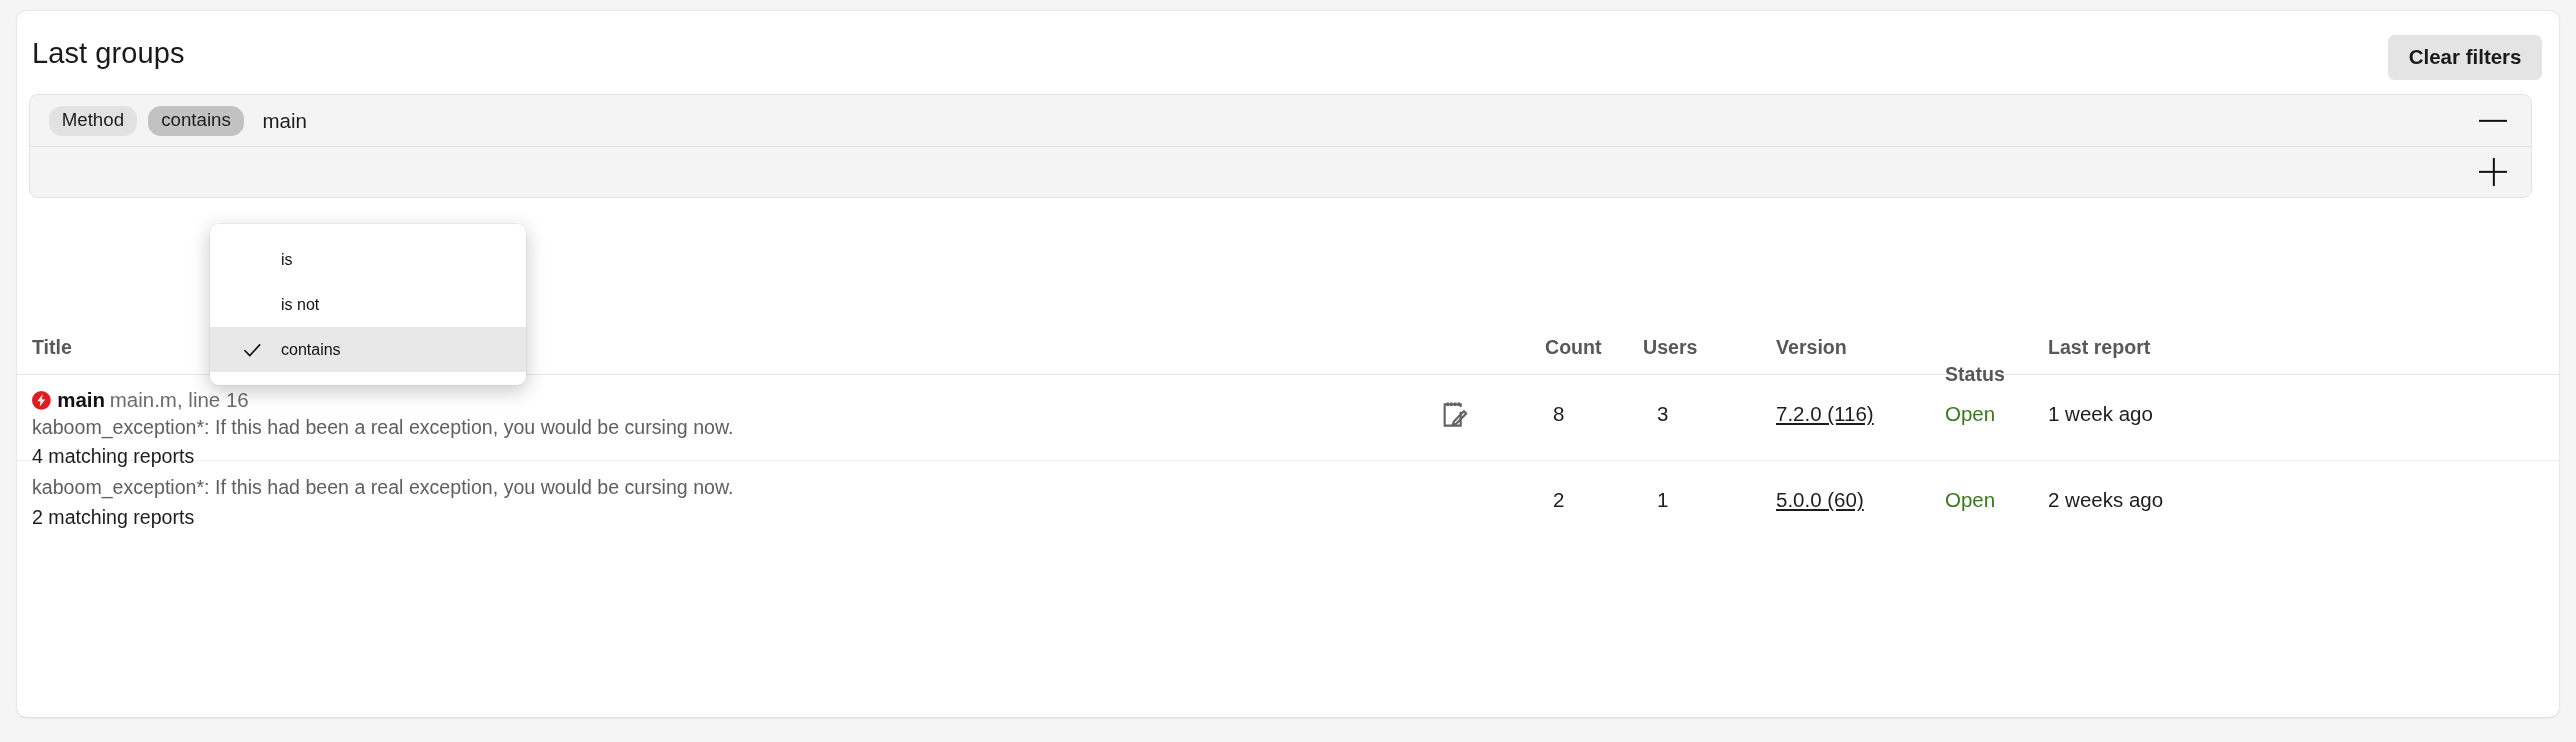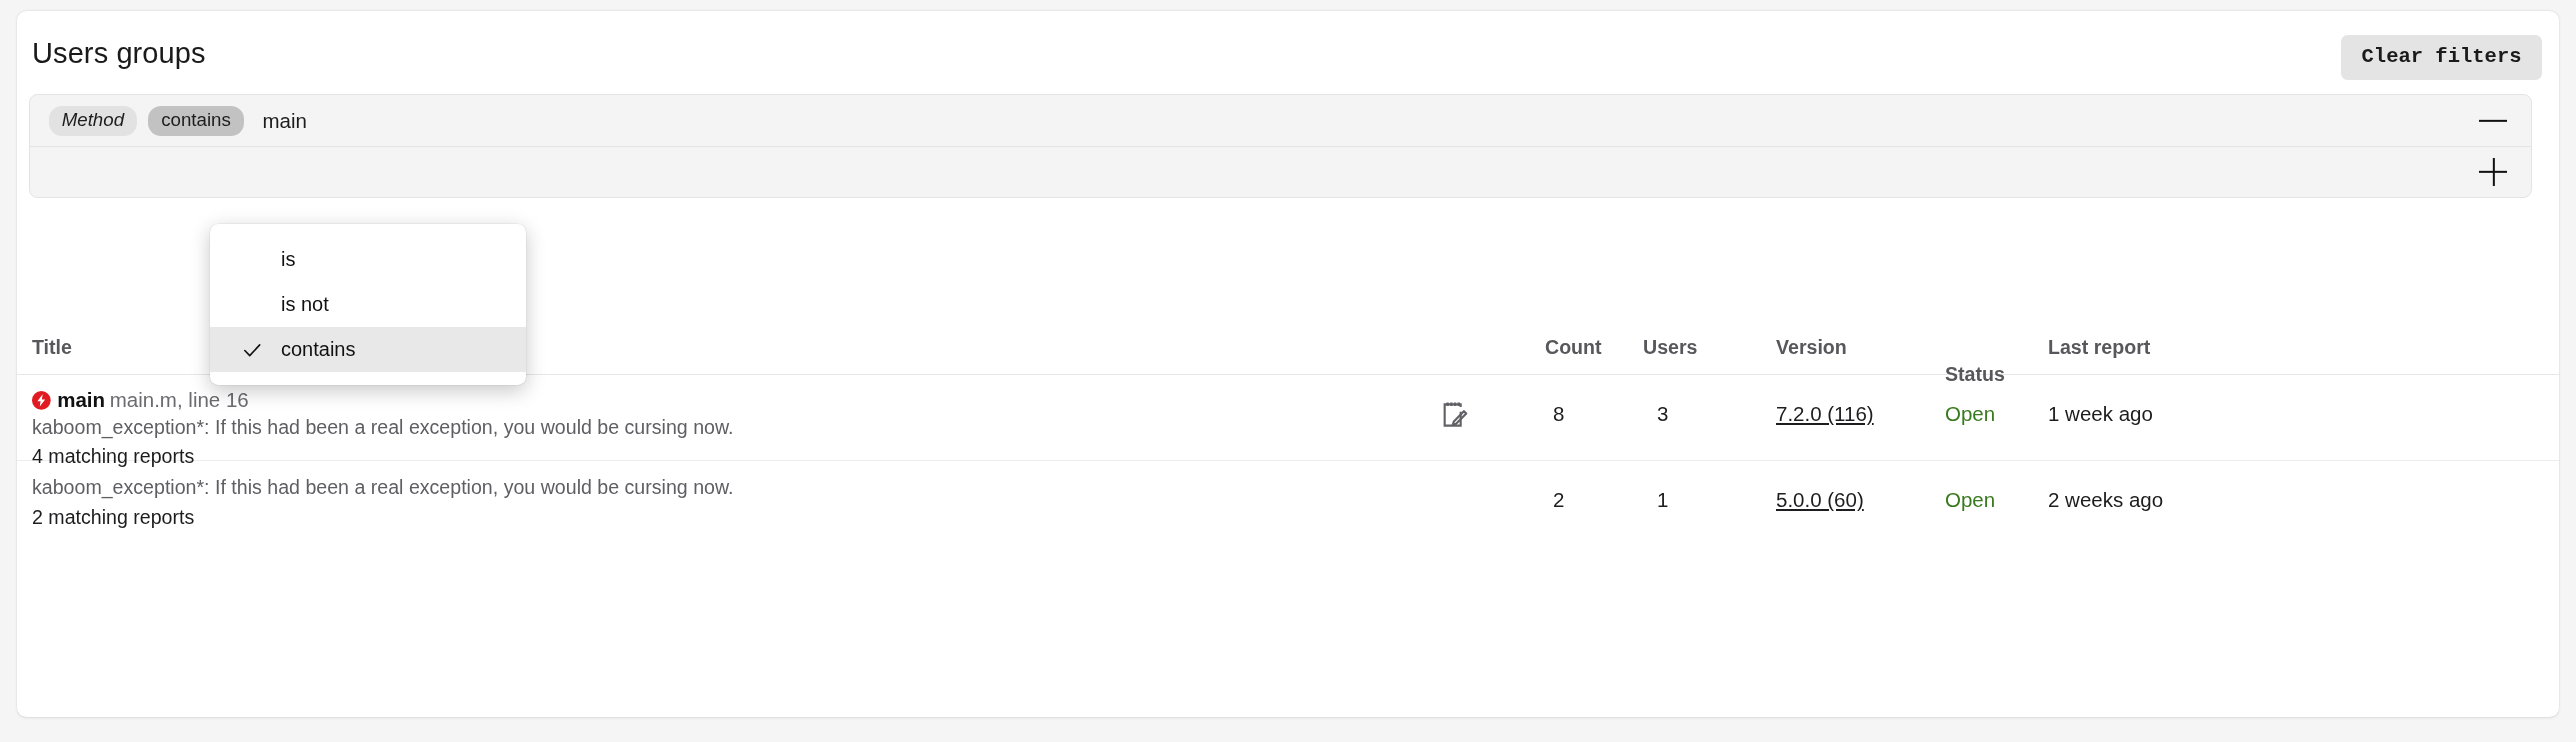--- a/index.html
+++ b/index.html
@@ -44,21 +44,21 @@
     letter-spacing: 0.1px;
   }
   .clear-filters-btn {
     position: absolute;
     right: 17px;
     top: 24px;
     background: #e4e4e5;
     border: none;
     border-radius: 6.5px;
     padding: 12px 20.5px;
-    font-family: Liberation Mono, monospace;
+    font-family: Liberation Sans, sans-serif;
     font-size: 20.5px;
     font-weight: bold;
     color: #1a1a1a;
     cursor: pointer;
     line-height: 1;
   }
 
   
   .filter-panel {
     position: absolute;
@@ -87,21 +87,20 @@
     padding: 5.6px 13px;
     font-size: 18.7px;
     color: #1d1d1f;
     line-height: 1;
     cursor: pointer;
     white-space: nowrap;
   }
   .chip-field {
     background: #e2e2e2;
     margin-right: 11.2px;
-    font-style: italic;
   }
   .chip-op {
     background: #c2c2c2;
   }
   .filter-value {
     margin-left: 18.7px;
     font-size: 20.5px;
     color: #1d1d1f;
     cursor: text;
   }
@@ -144,21 +143,21 @@
     box-shadow: 0 5.6px 20.5px rgba(0,0,0,0.22), 0 0 0 0.5px rgba(0,0,0,0.07);
     padding: 13px 0 13px 0;
     z-index: 50;
     box-sizing: border-box;
   }
   .dd-item {
     position: relative;
     height: 45px;
     display: flex;
     align-items: center;
-    font-size: 20px;
+    font-size: 16px;
     color: #111;
     cursor: pointer;
     padding-left: 71px;
     box-sizing: border-box;
   }
   .dd-item.selected {
     background: #e8e8e8;
   }
   .dd-check {
     position: absolute;
@@ -263,21 +262,21 @@
   .v-version { left: 1759px; text-decoration: underline; }
   .v-status  { left: 1928px; color: #3a7a1e; }
   .v-report  { left: 2031px; }
 </style>
 </head>
 <body>
 
 <div class="card">
 
   <div class="card-header">
-    <div class="page-title">Users groups</div>
+    <div class="page-title">Last groups</div>
     <button class="clear-filters-btn">Clear filters</button>
   </div>
 
   <div class="filter-panel">
 
     <div class="filter-row">
       <span class="chip chip-field">Method</span>
       <span class="chip chip-op">contains</span>
       <span class="filter-value">main</span>
       <span class="row-action">

